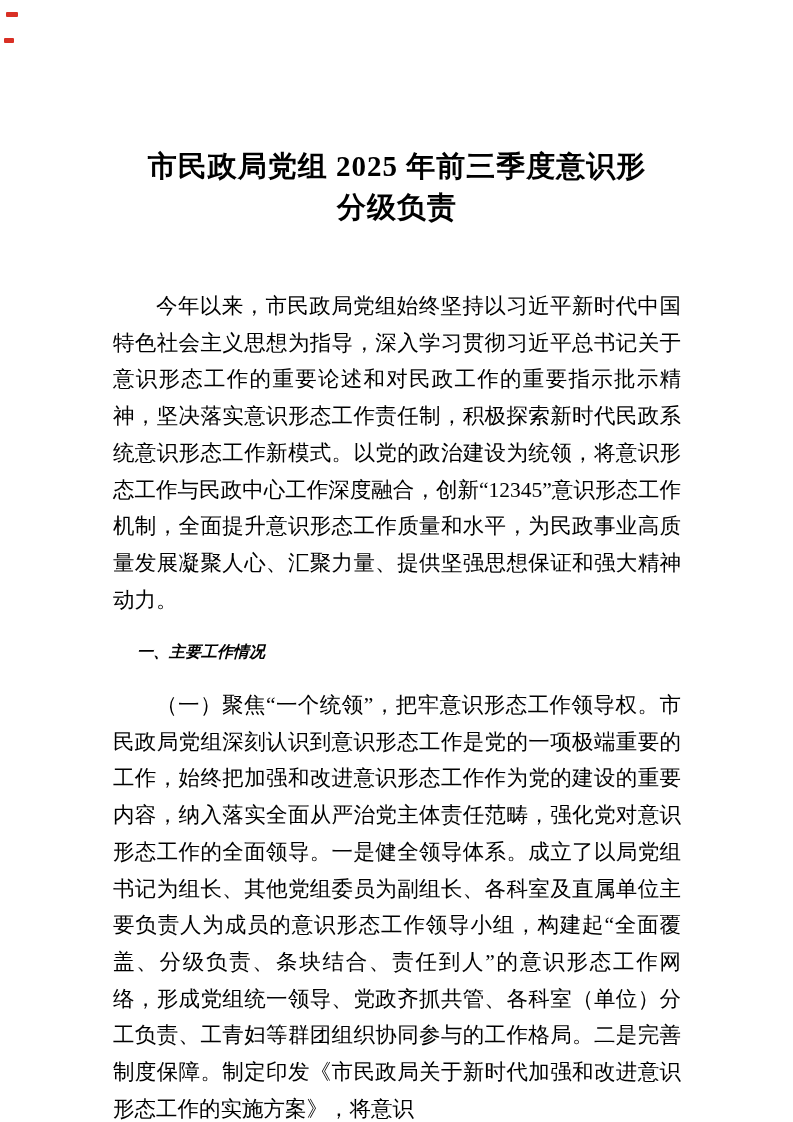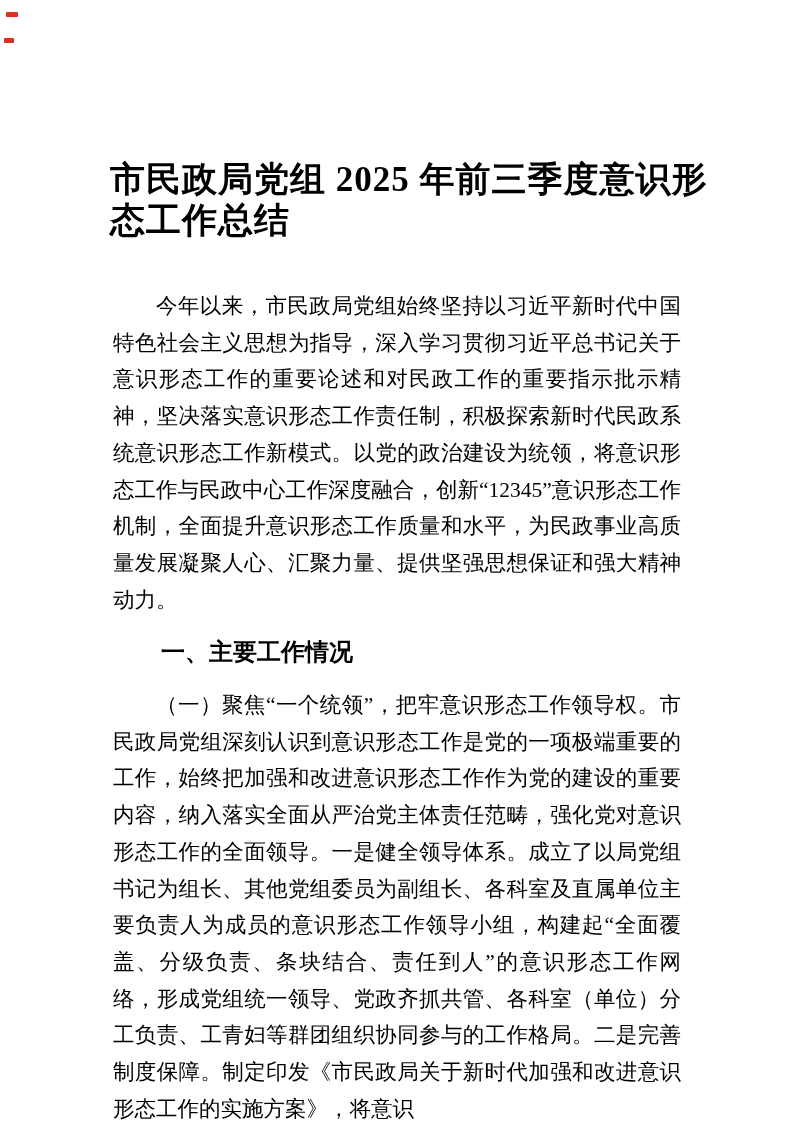--- a/index.html
+++ b/index.html
@@ -19,65 +19,66 @@
     position: absolute;
     border-radius: 1px;
   }
   .red-mark-1 { left: 6px;  top: 12px; width: 12px; height: 5px; }
   .red-mark-2 { left: 4px;  top: 38px; width: 10px; height: 5px; }
   .doc-title {
     position: absolute;
     left: 97px;
     top: 146px;
     width: 600px;
-    margin: 13px;
-    text-align: left;
+    margin: 0;
+    text-align: center;
     font-family: "Liberation Serif", "DejaVu Serif", serif;
     font-weight: 700;
-    font-size: 35px;
+    font-size: 29px;
     line-height: 41px;
     letter-spacing: 1px;
   }
   .title-line { display: block; }
   .doc-body {
     position: absolute;
     left: 97px;
     top: 272px;
     width: 600px;
     font-family: "Liberation Serif", "DejaVu Serif", serif;
     font-size: 21.5px;
     line-height: 36.7px;
     text-align: justify;
   }
   .para {
     margin: 16px;
     padding: 0;
     text-indent: 2em;
   }
   .section-heading {
-    margin: 16px;
+    margin: 8px;
     padding: 0;
     text-indent: 2em;
     font-family: "Liberation Sans", "DejaVu Sans", sans-serif;
     font-weight: 700;
-    font-size: 24px;
+    font-size: 16px;
     line-height: 36.7px;
+    font-style: italic;
   }
 </style>
 </head>
 <body>
 
 <div class="page">
 
   <div class="red-mark red-mark-1" style="background: rgb(217, 48, 37);"></div>
   <div class="red-mark red-mark-2" style="background: rgb(217, 48, 37);"></div>
 
   <h1 class="doc-title">
     <span class="title-line">市民政局党组 2025 年前三季度意识形</span>
-    <span class="title-line">态工作总结</span>
+    <span class="title-line">分级负责</span>
   </h1>
 
   <div class="doc-body">
     <p class="para">今年以来，市民政局党组始终坚持以习近平新时代中国特色社会主义思想为指导，深入学习贯彻习近平总书记关于意识形态工作的重要论述和对民政工作的重要指示批示精神，坚决落实意识形态工作责任制，积极探索新时代民政系统意识形态工作新模式。以党的政治建设为统领，将意识形态工作与民政中心工作深度融合，创新“12345”意识形态工作机制，全面提升意识形态工作质量和水平，为民政事业高质量发展凝聚人心、汇聚力量、提供坚强思想保证和强大精神动力。</p>
     <h2 class="section-heading">一、主要工作情况</h2>
     <p class="para">（一）聚焦“一个统领”，把牢意识形态工作领导权。市民政局党组深刻认识到意识形态工作是党的一项极端重要的工作，始终把加强和改进意识形态工作作为党的建设的重要内容，纳入落实全面从严治党主体责任范畴，强化党对意识形态工作的全面领导。一是健全领导体系。成立了以局党组书记为组长、其他党组委员为副组长、各科室及直属单位主要负责人为成员的意识形态工作领导小组，构建起“全面覆盖、分级负责、条块结合、责任到人”的意识形态工作网络，形成党组统一领导、党政齐抓共管、各科室（单位）分工负责、工青妇等群团组织协同参与的工作格局。二是完善制度保障。制定印发《市民政局关于新时代加强和改进意识形态工作的实施方案》，将意识</p>
   </div>
 
 </div>
 

